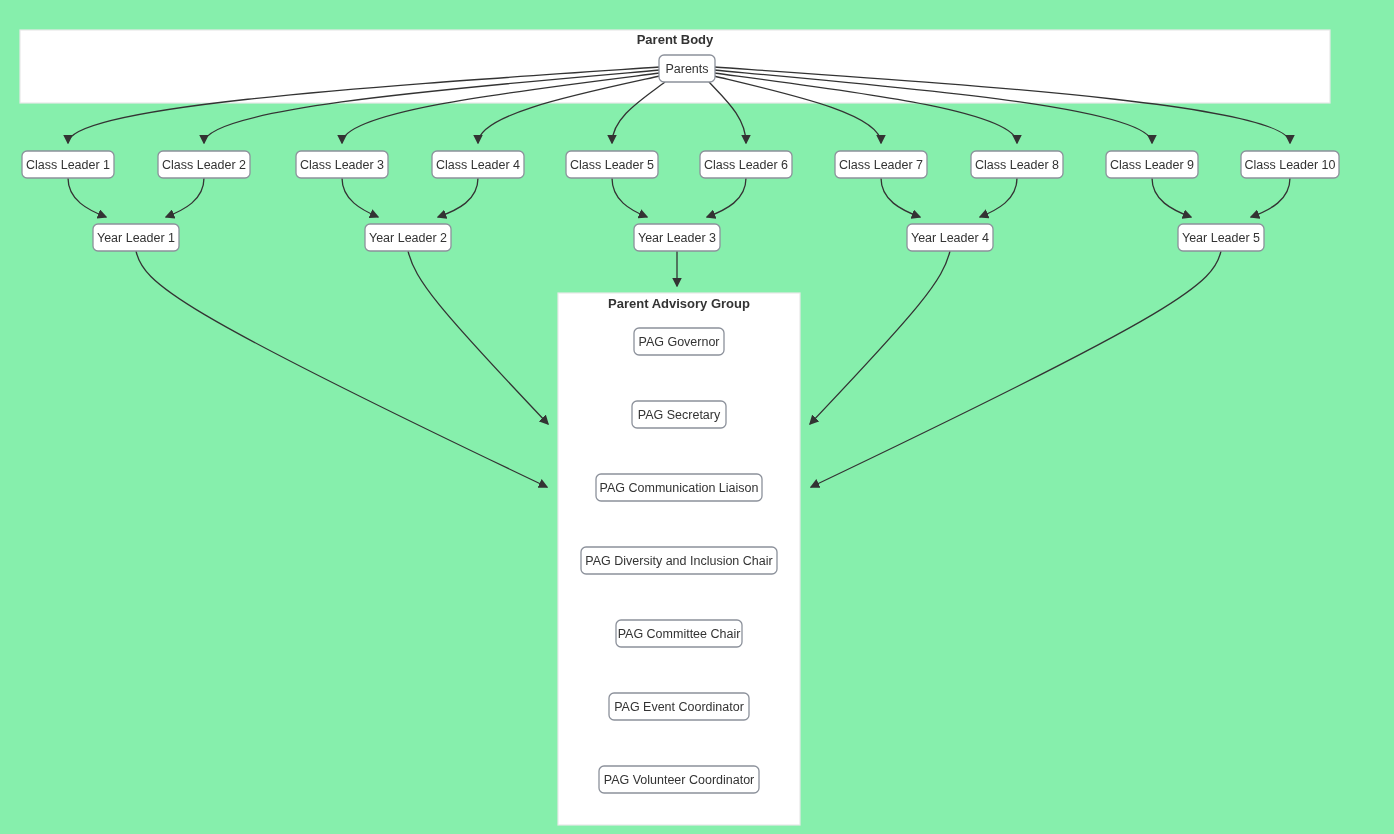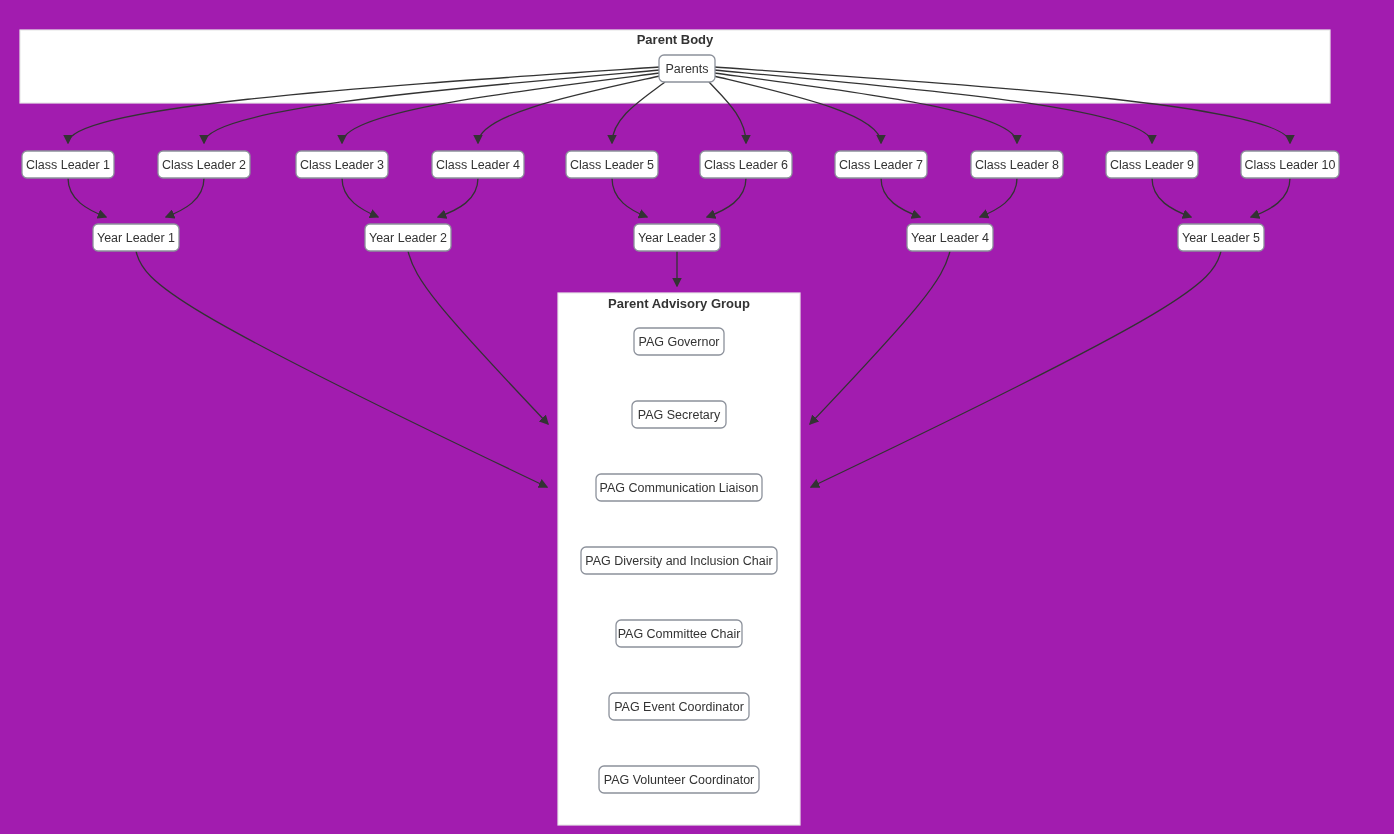--- a/index.html
+++ b/index.html
@@ -5,21 +5,21 @@
   html, body {
     margin: 0;
     padding: 0;
     background: #ffffff;
     font-family: "Liberation Sans", sans-serif;
   }
   .stage {
     position: relative;
     width: 1394px;
     height: 834px;
-    background: #a21caf;
+    background: #86efac;
     overflow: hidden;
   }
   svg { display: block; }
   .subgraph-rect {
     fill: #ffffff;
     stroke: #e8e8e8;
     stroke-width: 1.2;
   }
   .subgraph-title {
     fill: #333333;

